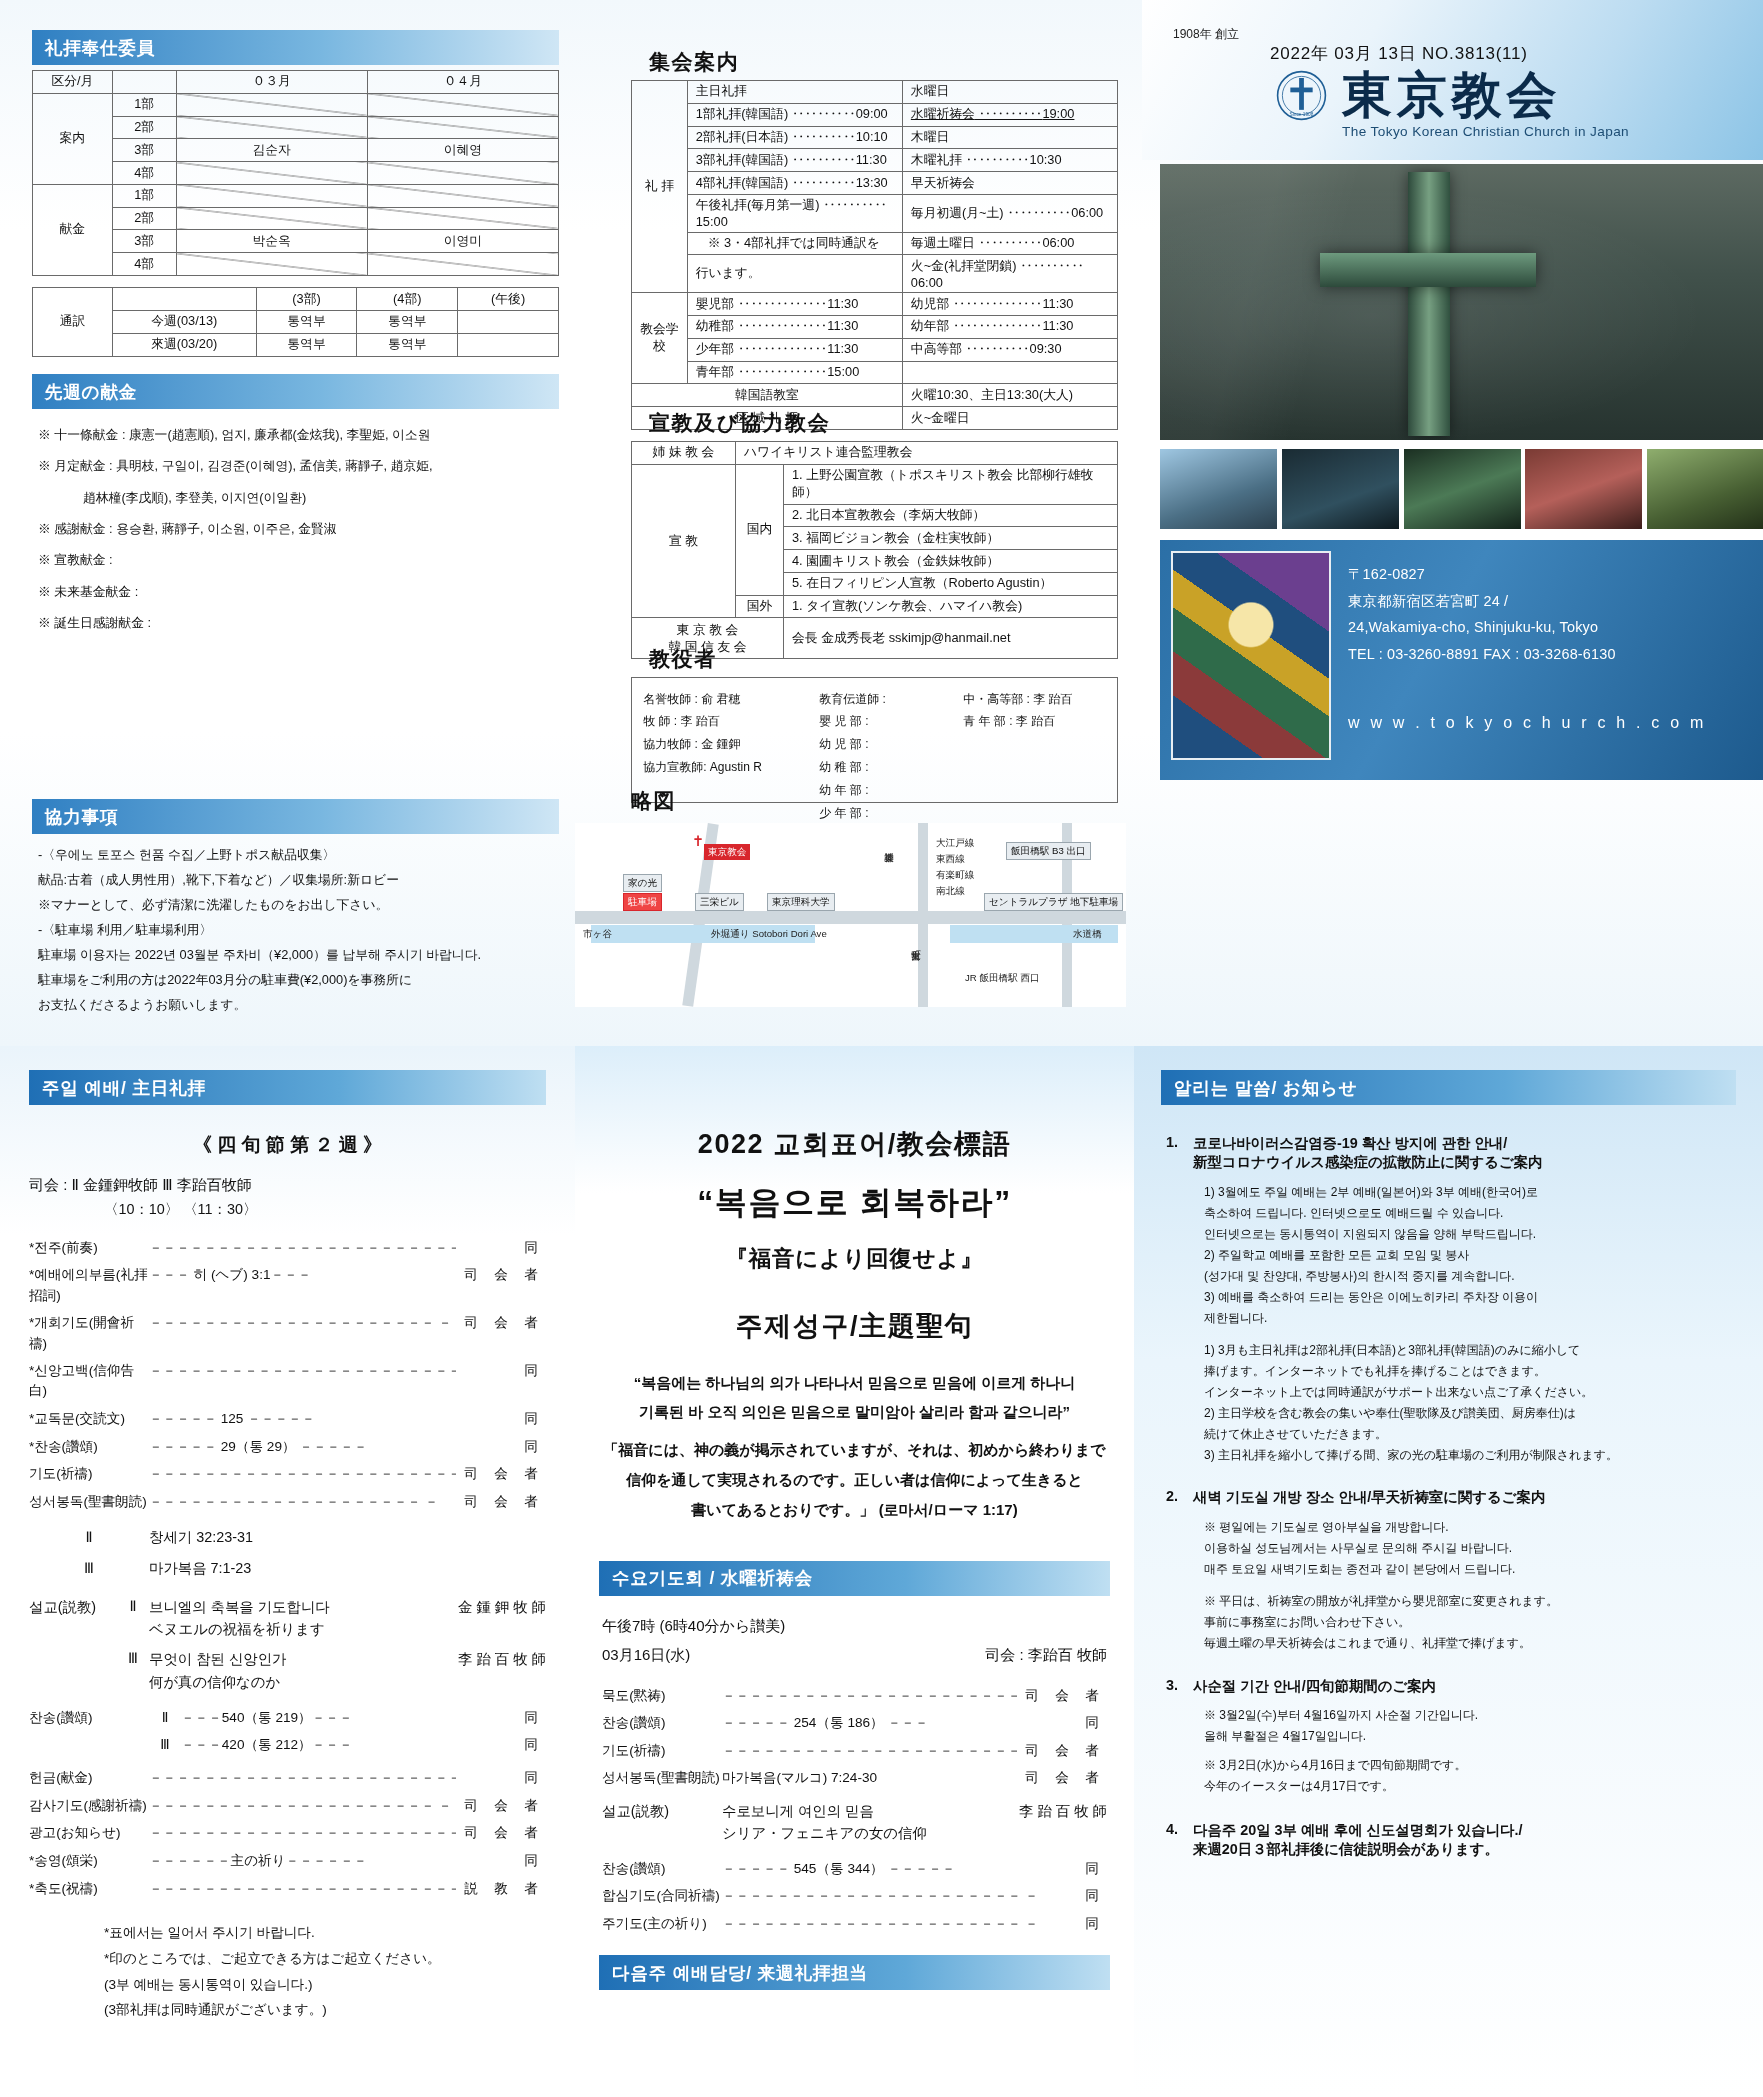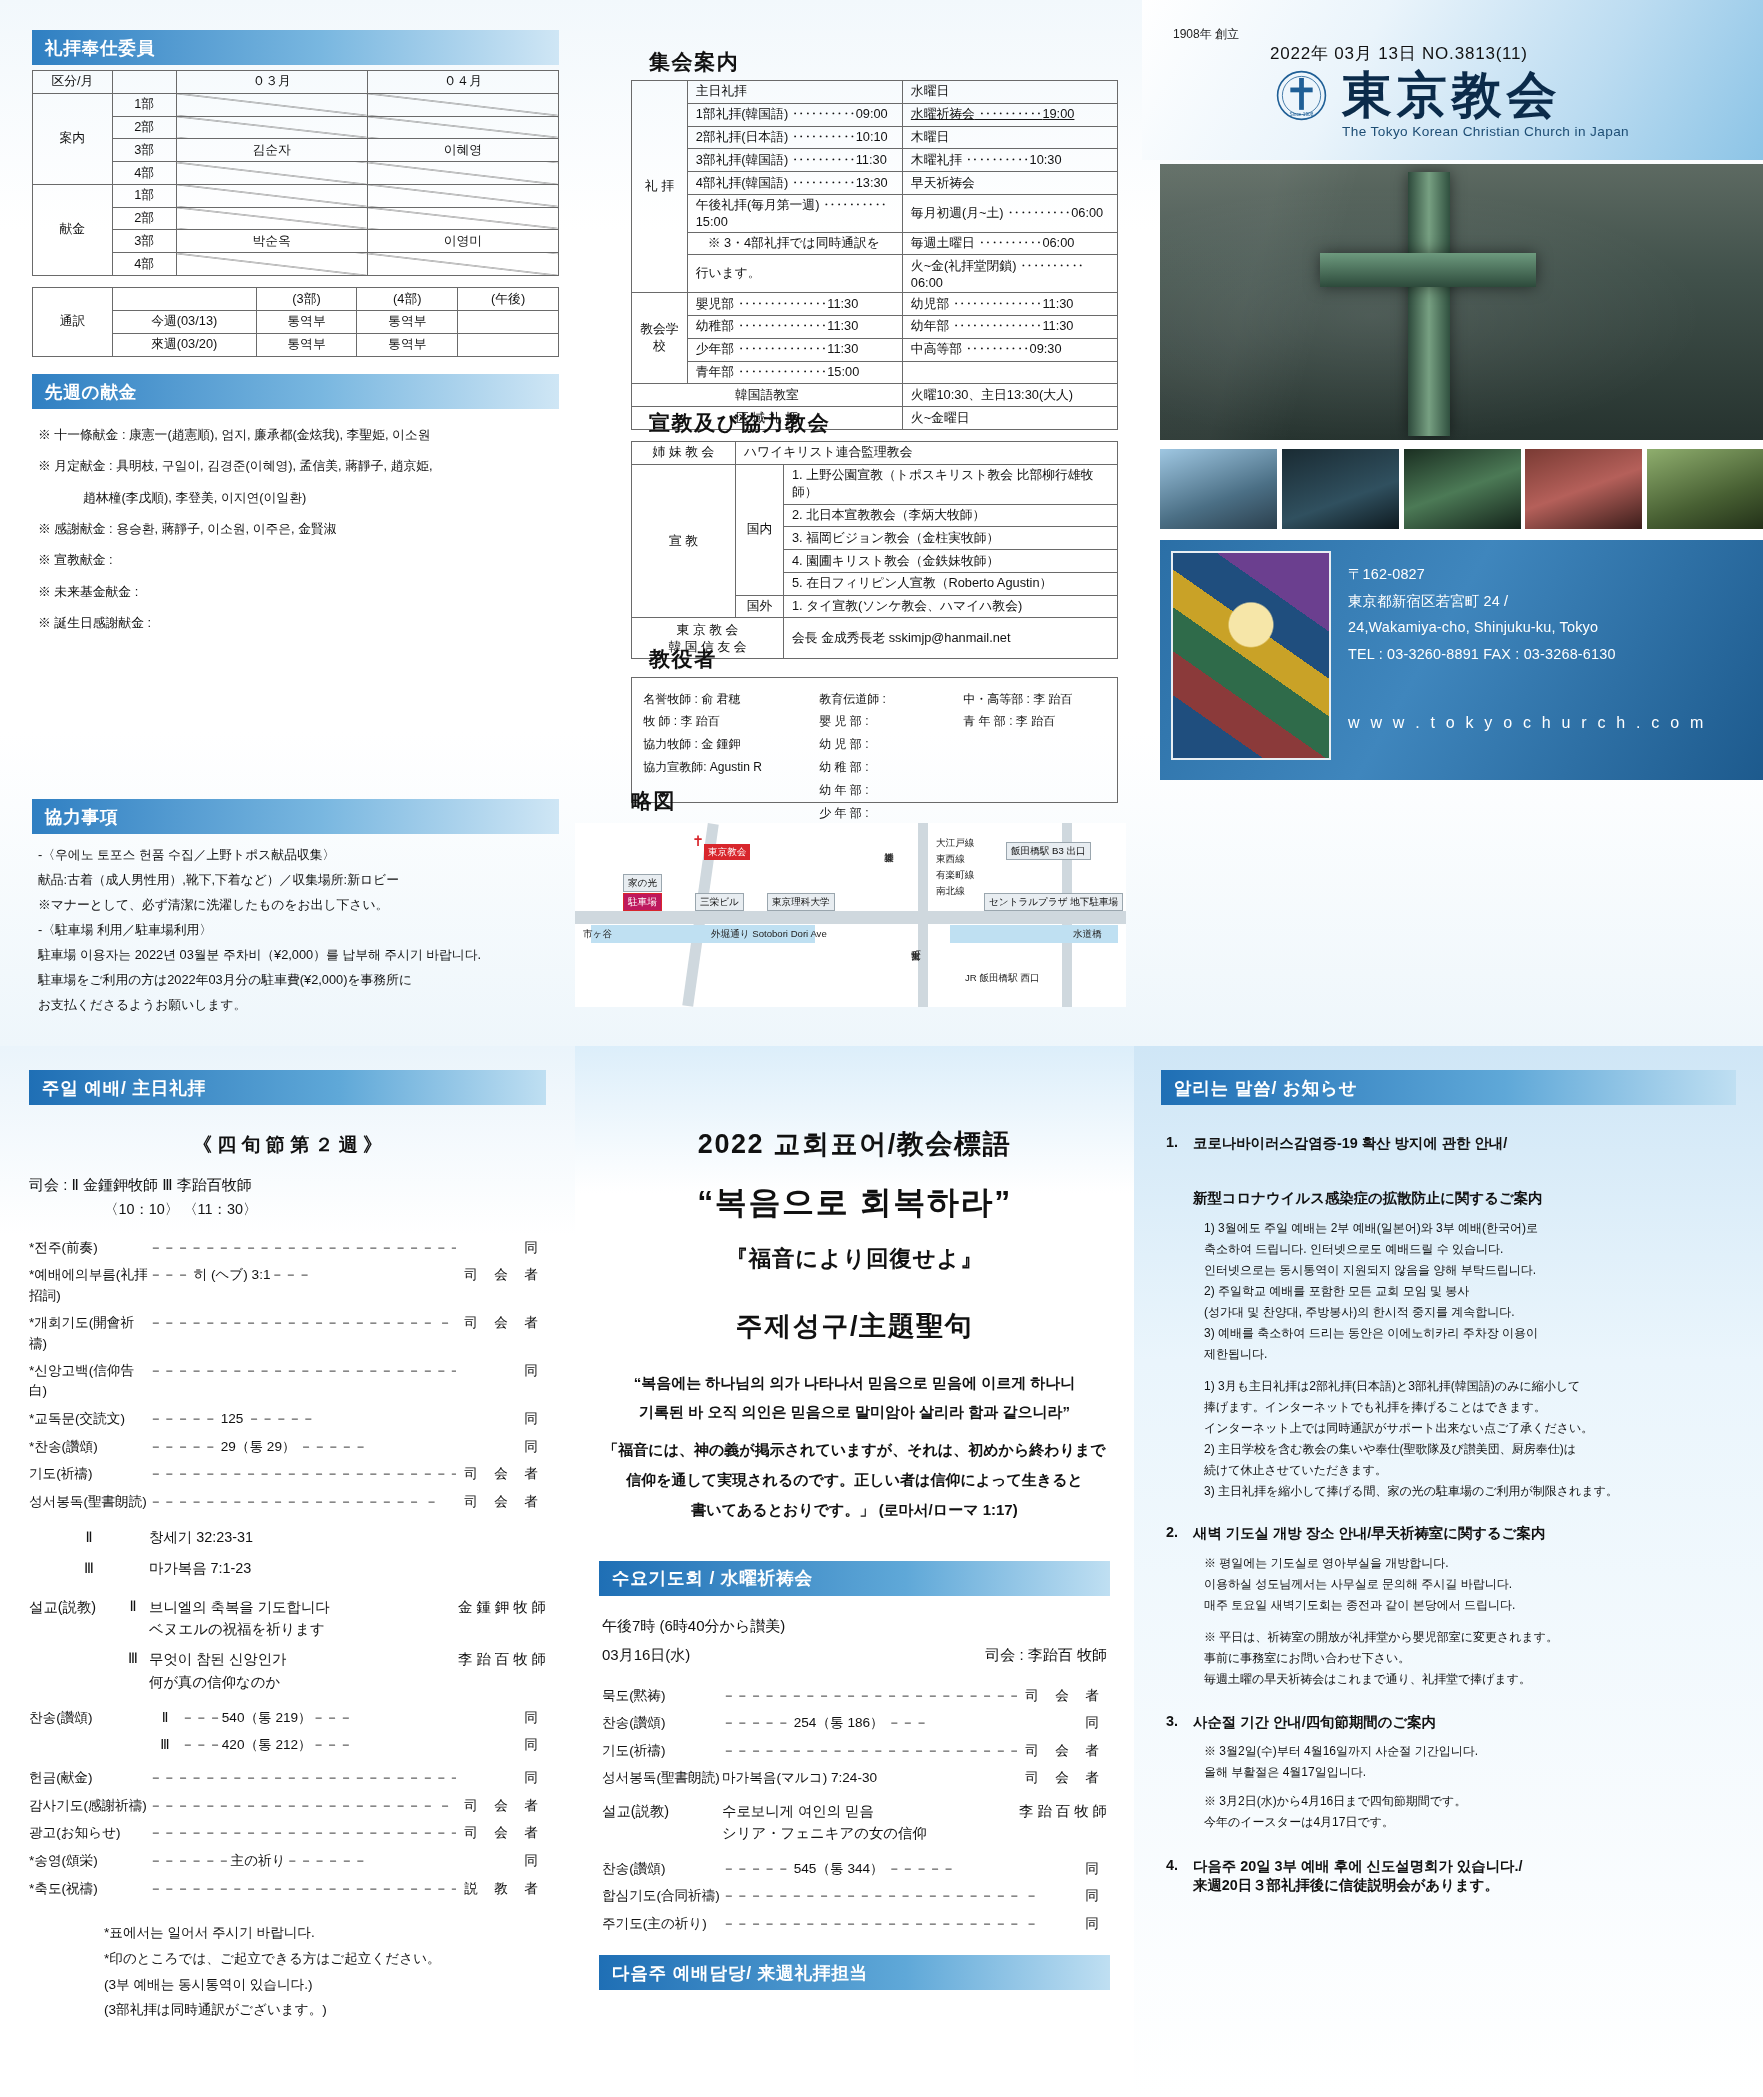--- a/index.html
+++ b/index.html
@@ -437,21 +437,21 @@
   <div class="map">
     <div class="road" style="left:0; top:88px; width:551px; height:12.8px;"></div>
     <div class="road" style="left:120px; top:0; width:11.2px; height:184px; transform:rotate(8deg);"></div>
     <div class="road" style="left:343px; top:0; width:9.6px; height:184px;"></div>
     <div class="road" style="left:487px; top:0; width:9.6px; height:184px;"></div>
     <div class="water" style="left:16px; top:102px; width:224px; height:17.6px;"></div>
     <div class="water" style="left:375px; top:102px; width:168px; height:17.6px;"></div>
     <div class="redbox" style="left:129px; top:21px;">東京教会</div>
     <div style="position:absolute; left:117px; top:9.6px; color:#d8262c; font-size:14.4px;">✝</div>
     <div class="graybox" style="left:48px; top:51px;">家の光</div>
-    <div class="graybox" style="left:48px; top:70px; background:#be185d; color:#fff; border-color:#d8262c;">駐車場</div>
+    <div class="graybox" style="left:48px; top:70px; background:#ef4444; color:#fff; border-color:#d8262c;">駐車場</div>
     <div class="graybox" style="left:120px; top:70px;">三栄ビル</div>
     <div class="graybox" style="left:192px; top:70px;">東京理科大学</div>
     <div class="label" style="left:8px; top:105px;">市ヶ谷</div>
     <div class="label" style="left:136px; top:105px;">外堀通り Sotobori Dori Ave</div>
     <div class="label" style="left:307px; top:22.4px; writing-mode:vertical-rl;">神楽坂</div>
     <div class="label" style="left:361px; top:14.4px;">大江戸線</div>
     <div class="label" style="left:361px; top:30px;">東西線</div>
     <div class="label" style="left:361px; top:46px;">有楽町線</div>
     <div class="label" style="left:361px; top:62px;">南北線</div>
     <div class="graybox" style="left:431px; top:19px;">飯田橋駅 B3 出口</div>
@@ -712,21 +712,21 @@
   <div class="col col-right">
     <div style="margin:24px 27px 0 27px;">
       <div class="sec-title dark">알리는 말씀/ お知らせ</div>
     </div>
 
     <div style="margin:29px 32px 0 32px;">
       <div style="display:flex;">
         <span class="notice-num" style="width:27px;">1.</span>
         <span class="notice-num">코로나바이러스감염증-19 확산 방지에 관한 안내/</span>
       </div>
-      <div class="notice-num" style="margin-left:27px;margin-top:36px;">新型コロナウイルス感染症の拡散防止に関するご案内</div>
+      <div class="notice-num" style="margin-left:27px;">新型コロナウイルス感染症の拡散防止に関するご案内</div>
       <div class="notice-p" style="margin-left:38px; margin-top:9.6px;">
         <div>1) 3월에도 주일 예배는 2부 예배(일본어)와 3부 예배(한국어)로</div>
         <div>    축소하여 드립니다. 인터넷으로도 예배드릴 수 있습니다.</div>
         <div>    인터넷으로는 동시통역이 지원되지 않음을 양해 부탁드립니다.</div>
         <div>2) 주일학교 예배를 포함한 모든 교회 모임 및 봉사</div>
         <div>    (성가대 및 찬양대, 주방봉사)의 한시적 중지를 계속합니다.</div>
         <div>3) 예배를 축소하여 드리는 동안은 이에노히카리 주차장 이용이</div>
         <div>    제한됩니다.</div>
         <div style="margin-top:11.2px;">1) 3月も主日礼拝は2部礼拝(日本語)と3部礼拝(韓国語)のみに縮小して</div>
         <div>    捧げます。インターネットでも礼拝を捧げることはできます。</div>

